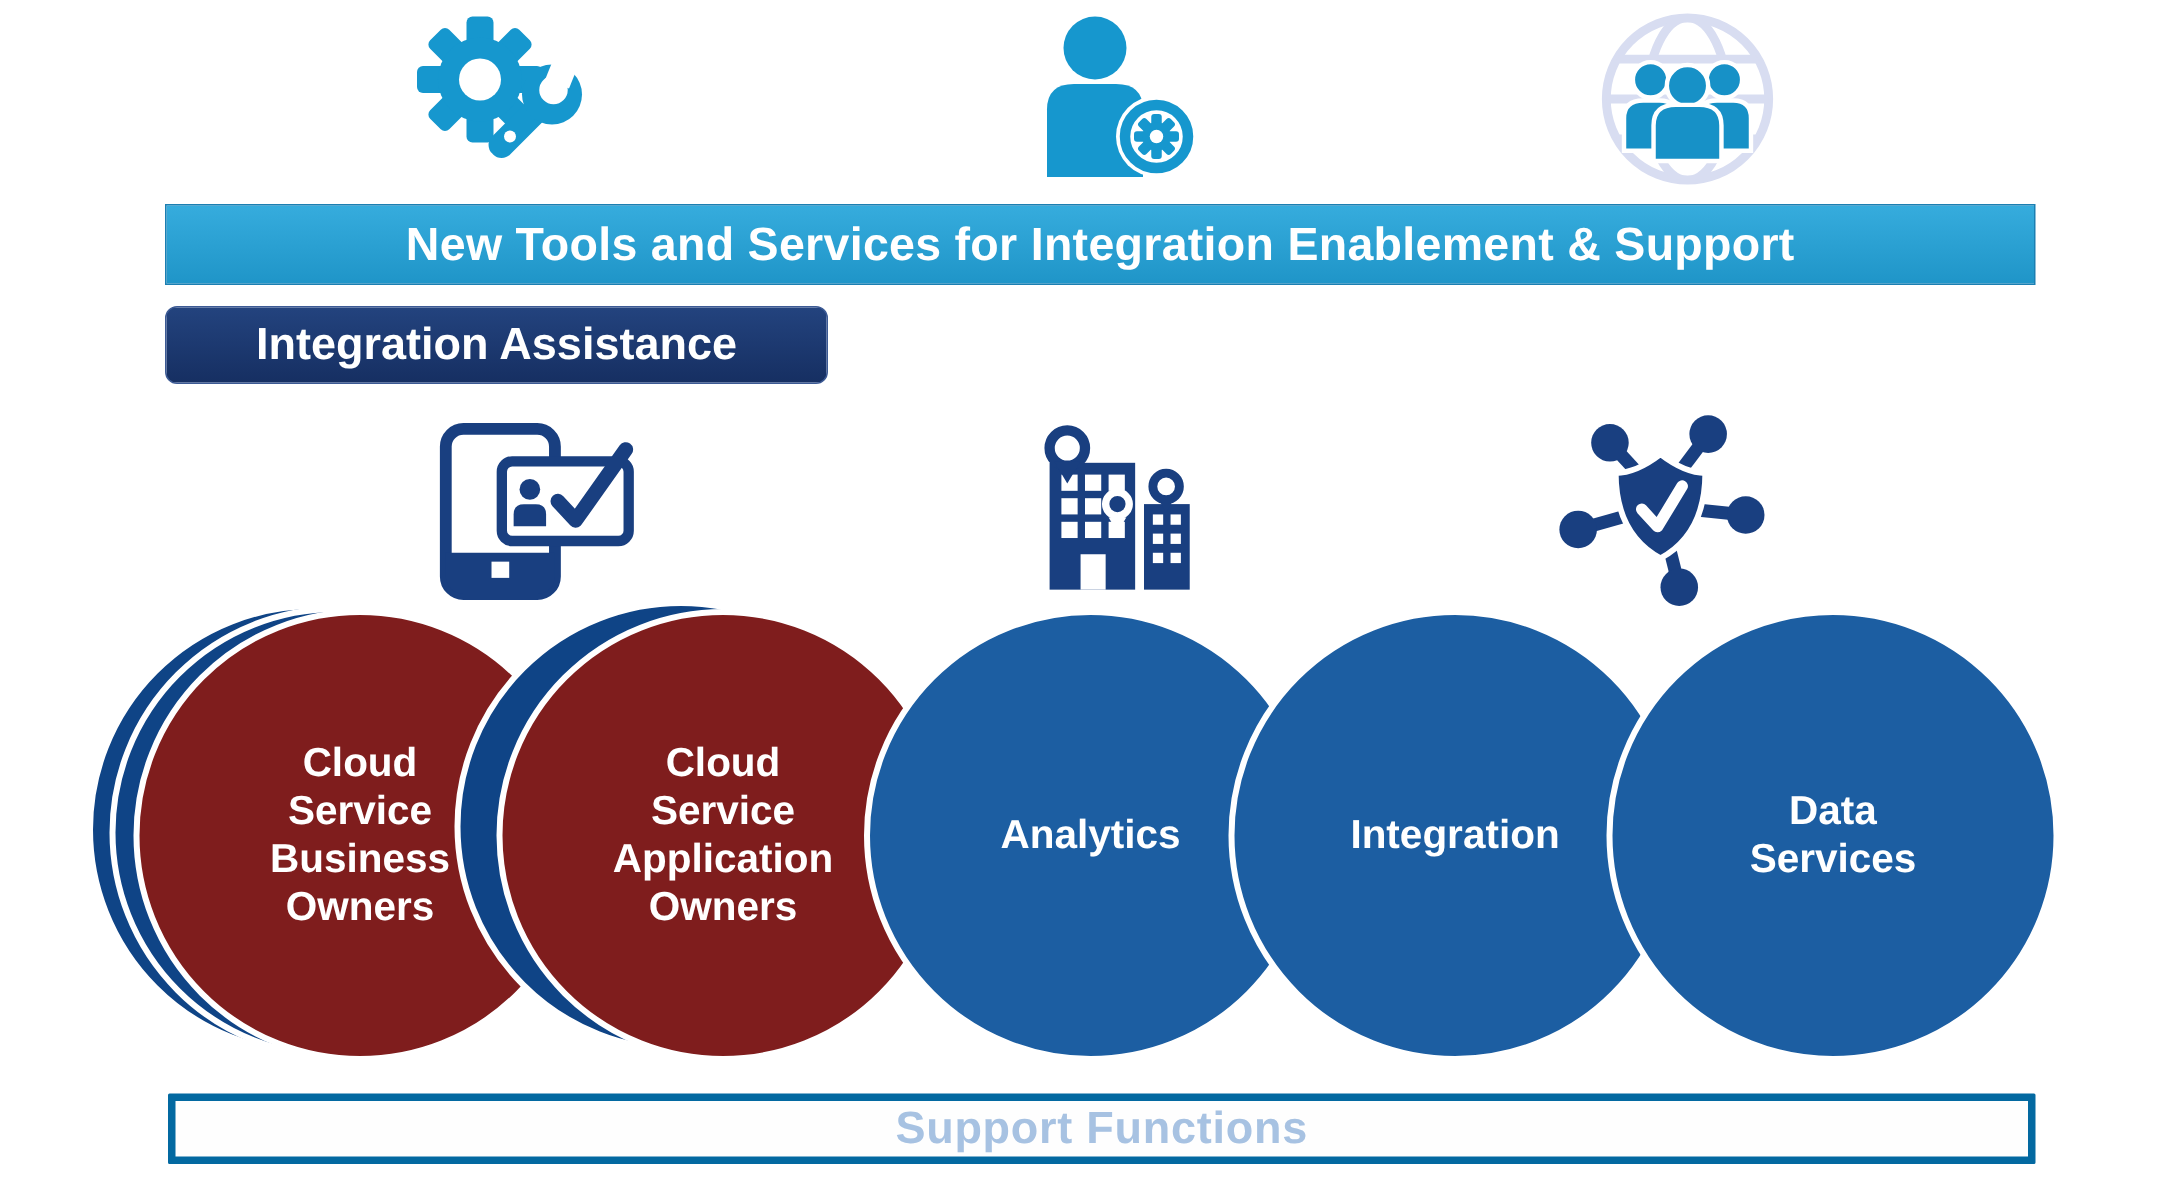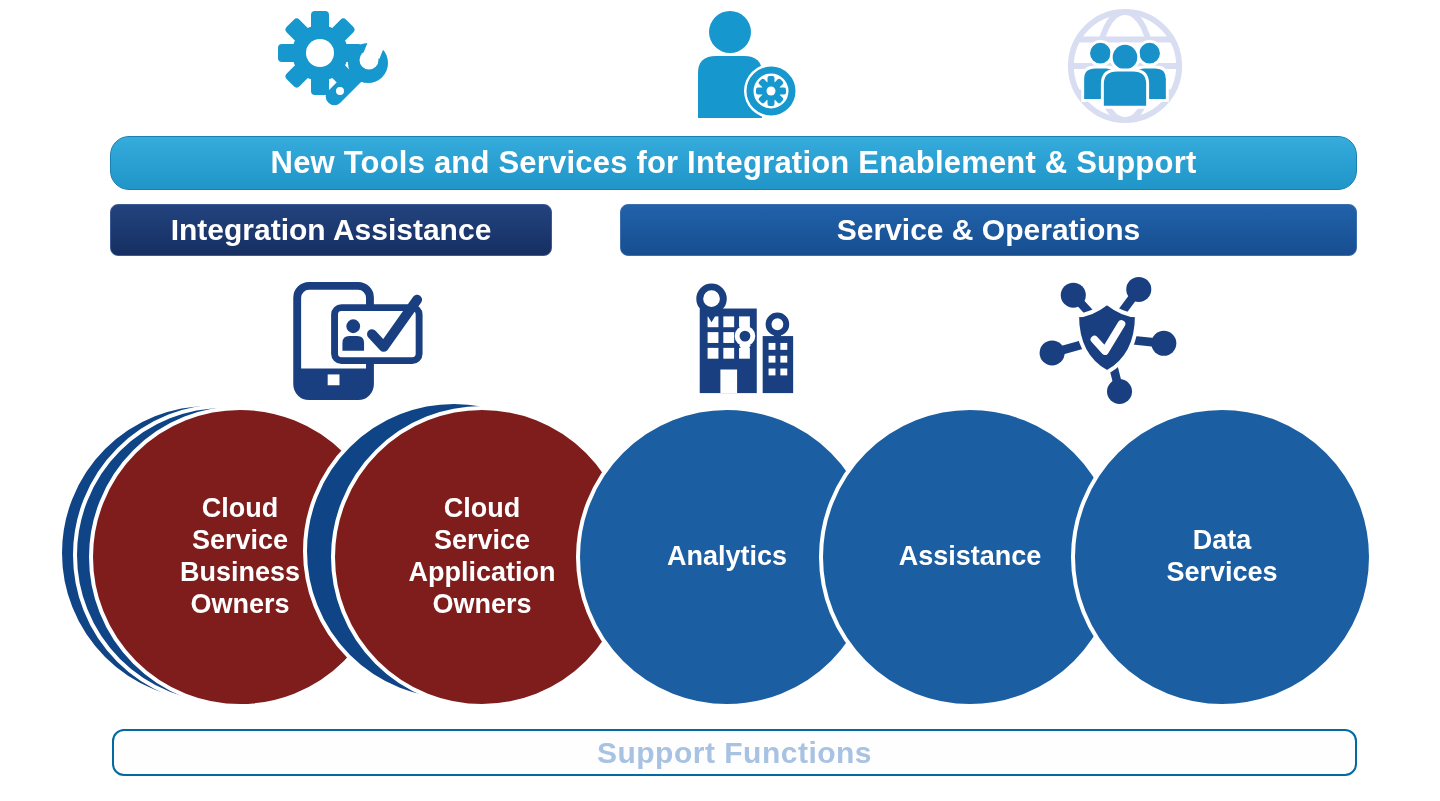--- a/index.html
+++ b/index.html
@@ -1,42 +1,42 @@
 <!DOCTYPE html>
 <html><head>
 <meta charset="utf-8">
 <style>
   html,body{margin:0;padding:0;background:#fff;}
   .stage{position:relative;width:1440px;height:801px;background:#ffffff;overflow:hidden;
          font-family:"Liberation Sans","DejaVu Sans",sans-serif;}
   .abs{position:absolute;}
 
   
-  .banner{left:110px;top:136px;width:1247px;height:54px;border-radius:19px;
+  .banner{left:110px;top:136px;width:1247px;height:54px;border-radius:0;
           background:linear-gradient(#36acdd,#1f95c8);border:1px solid #1b7fb2;
           display:flex;align-items:center;justify-content:center;box-sizing:border-box;}
   .banner span{color:#ffffff;font-weight:bold;font-size:31px;letter-spacing:.2px;}
   .track{top:204px;height:52px;border-radius:8px;display:flex;align-items:center;justify-content:center;
          box-sizing:border-box;}
   .track span{color:#ffffff;font-weight:bold;font-size:30px;}
   .track-1{left:110px;width:442px;background:linear-gradient(#23437e,#162f62);border:1px solid #3c5a94;}
   .track-2{left:620px;width:737px;background:linear-gradient(#2162ab,#174e90);border:1px solid #3d6eae;}
 
   
   .circle{width:302px;height:302px;border-radius:50%;border:4px solid #ffffff;box-sizing:border-box;
           display:flex;align-items:center;justify-content:center;text-align:center;}
   .circle-dark{background:#7f1d1d;}
   .circle-mid{background:#1c5ea2;}
   .circle-label{color:#ffffff;font-weight:bold;font-size:27px;line-height:1.18;white-space:pre-line;}
   .shadow-circle{width:302px;height:302px;border-radius:50%;border:4px solid #ffffff;
                  box-sizing:border-box;background:#0f4486;}
 
   
-  .footer-bar{left:112px;top:729px;width:1245px;height:47px;border-radius:12px;background:#fefefe;
-              border:2px solid #0369a1;box-sizing:border-box;
+  .footer-bar{left:112px;top:729px;width:1245px;height:47px;border-radius:1px;background:#fefefe;
+              border:5px solid #0369a1;box-sizing:border-box;
               display:flex;align-items:center;justify-content:center;}
   .footer-bar span{color:#a7c2e2;font-weight:bold;font-size:30px;letter-spacing:.5px;}
 
   .icon-box svg{display:block;width:100%;height:100%;overflow:visible;}
 </style>
 </head>
 <body>
 
 <div class="stage">
 
@@ -120,23 +120,20 @@
     </svg>
   </div>
 
   <div class="abs banner">
     <span>New Tools and Services for Integration Enablement &amp; Support</span>
   </div>
 
   <div class="abs track track-1">
     <span>Integration Assistance</span>
   </div>
-  <div class="abs track track-2">
-    <span>Service &amp; Operations</span>
-  </div>
 
   <div class="abs icon-box" style="left:290px;top:282px;width:155px;height:118px">
     <svg viewBox="0 0 155 120">
       <rect x="6" y="4" width="74" height="112" rx="12" fill="none" stroke="#193f80" stroke-width="8"></rect>
       <path d="M6,88 h74 v16 a12,12 0 0 1 -12,12 h-50 a12,12 0 0 1 -12,-12 Z" fill="#193f80"></path>
       <rect x="37" y="94" width="12" height="11" fill="#ffffff"></rect>
       <rect x="44" y="26" width="86" height="54" rx="7" fill="#ffffff" stroke="#193f80" stroke-width="7"></rect>
       <circle cx="63" cy="45" r="7" fill="#193f80"></circle>
       <path d="M52,70 L52,62 Q52,55 59,55 L67,55 Q74,55 74,62 L74,70 Z" fill="#193f80"></path>
       <polyline points="82,53 94,66 128,18" fill="none" stroke="#193f80" stroke-width="10" stroke-linecap="round" stroke-linejoin="round"></polyline>
@@ -212,21 +209,21 @@
 Service
 Application
 Owners</span>
   </div>
 
   <div class="abs circle circle-mid" style="left:576px;top:406px">
     <span class="circle-label">Analytics</span>
   </div>
 
   <div class="abs circle circle-mid" style="left:819px;top:406px">
-    <span class="circle-label">Assistance</span>
+    <span class="circle-label">Integration</span>
   </div>
 
   <div class="abs circle circle-mid" style="left:1071px;top:406px">
     <span class="circle-label">Data
 Services</span>
   </div>
 
   <div class="abs footer-bar">
     <span>Support Functions</span>
   </div>

